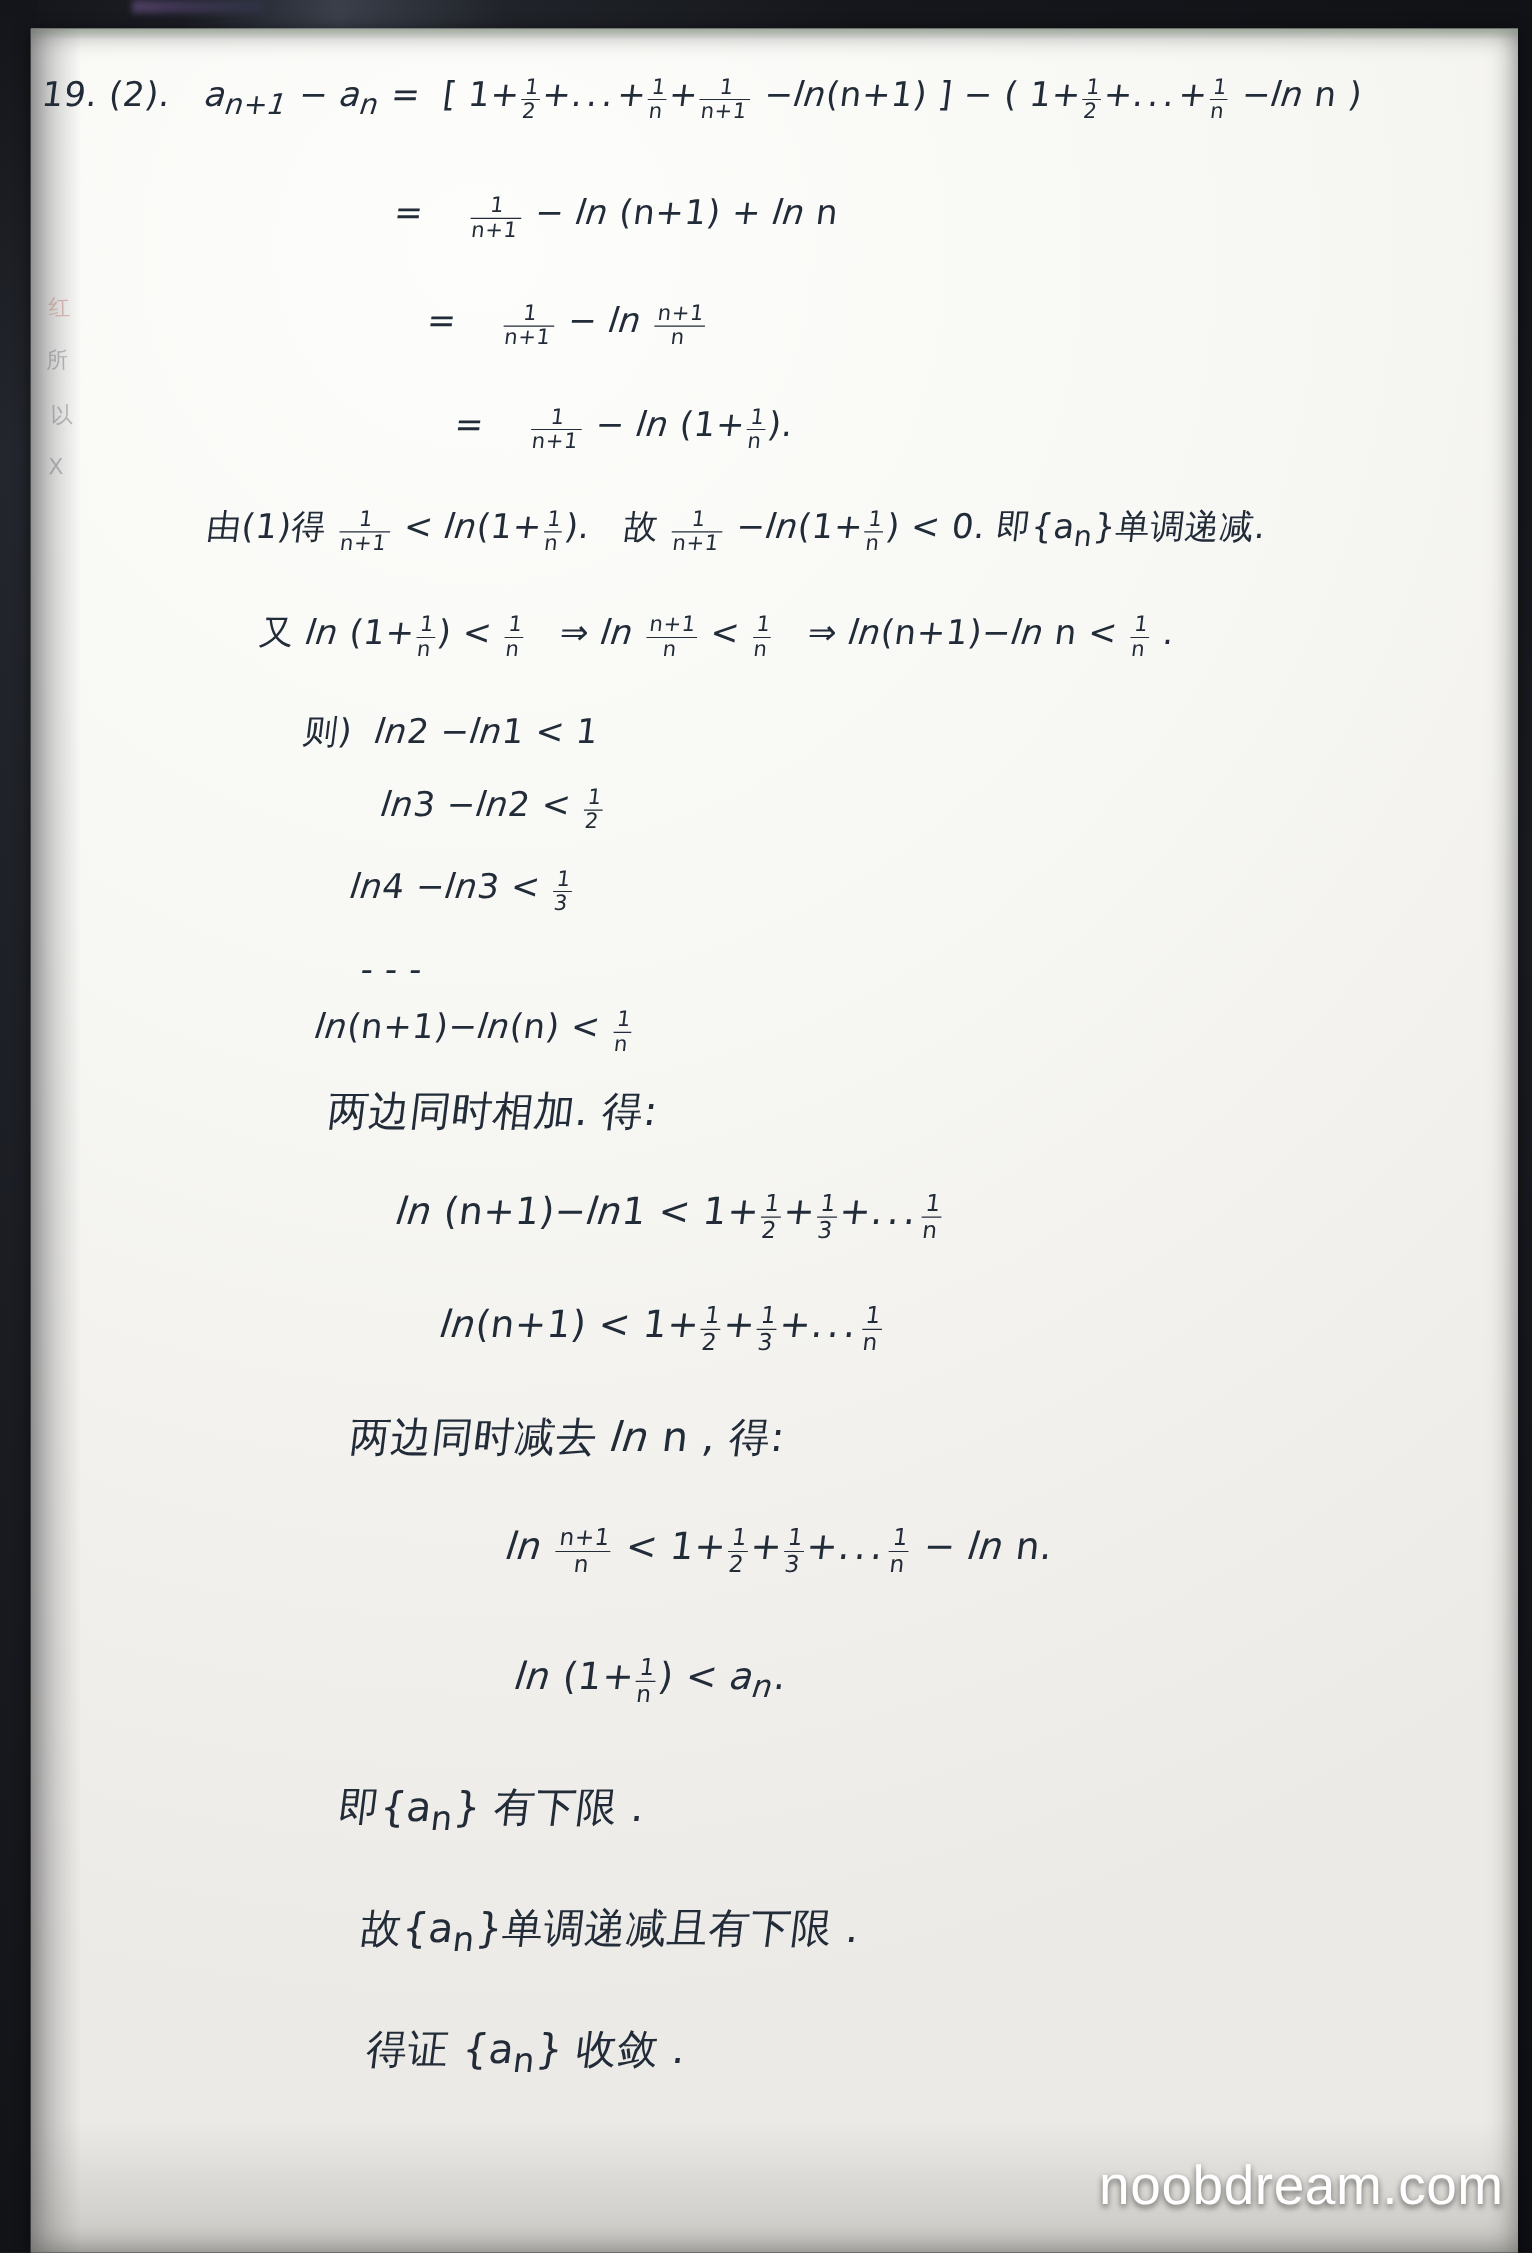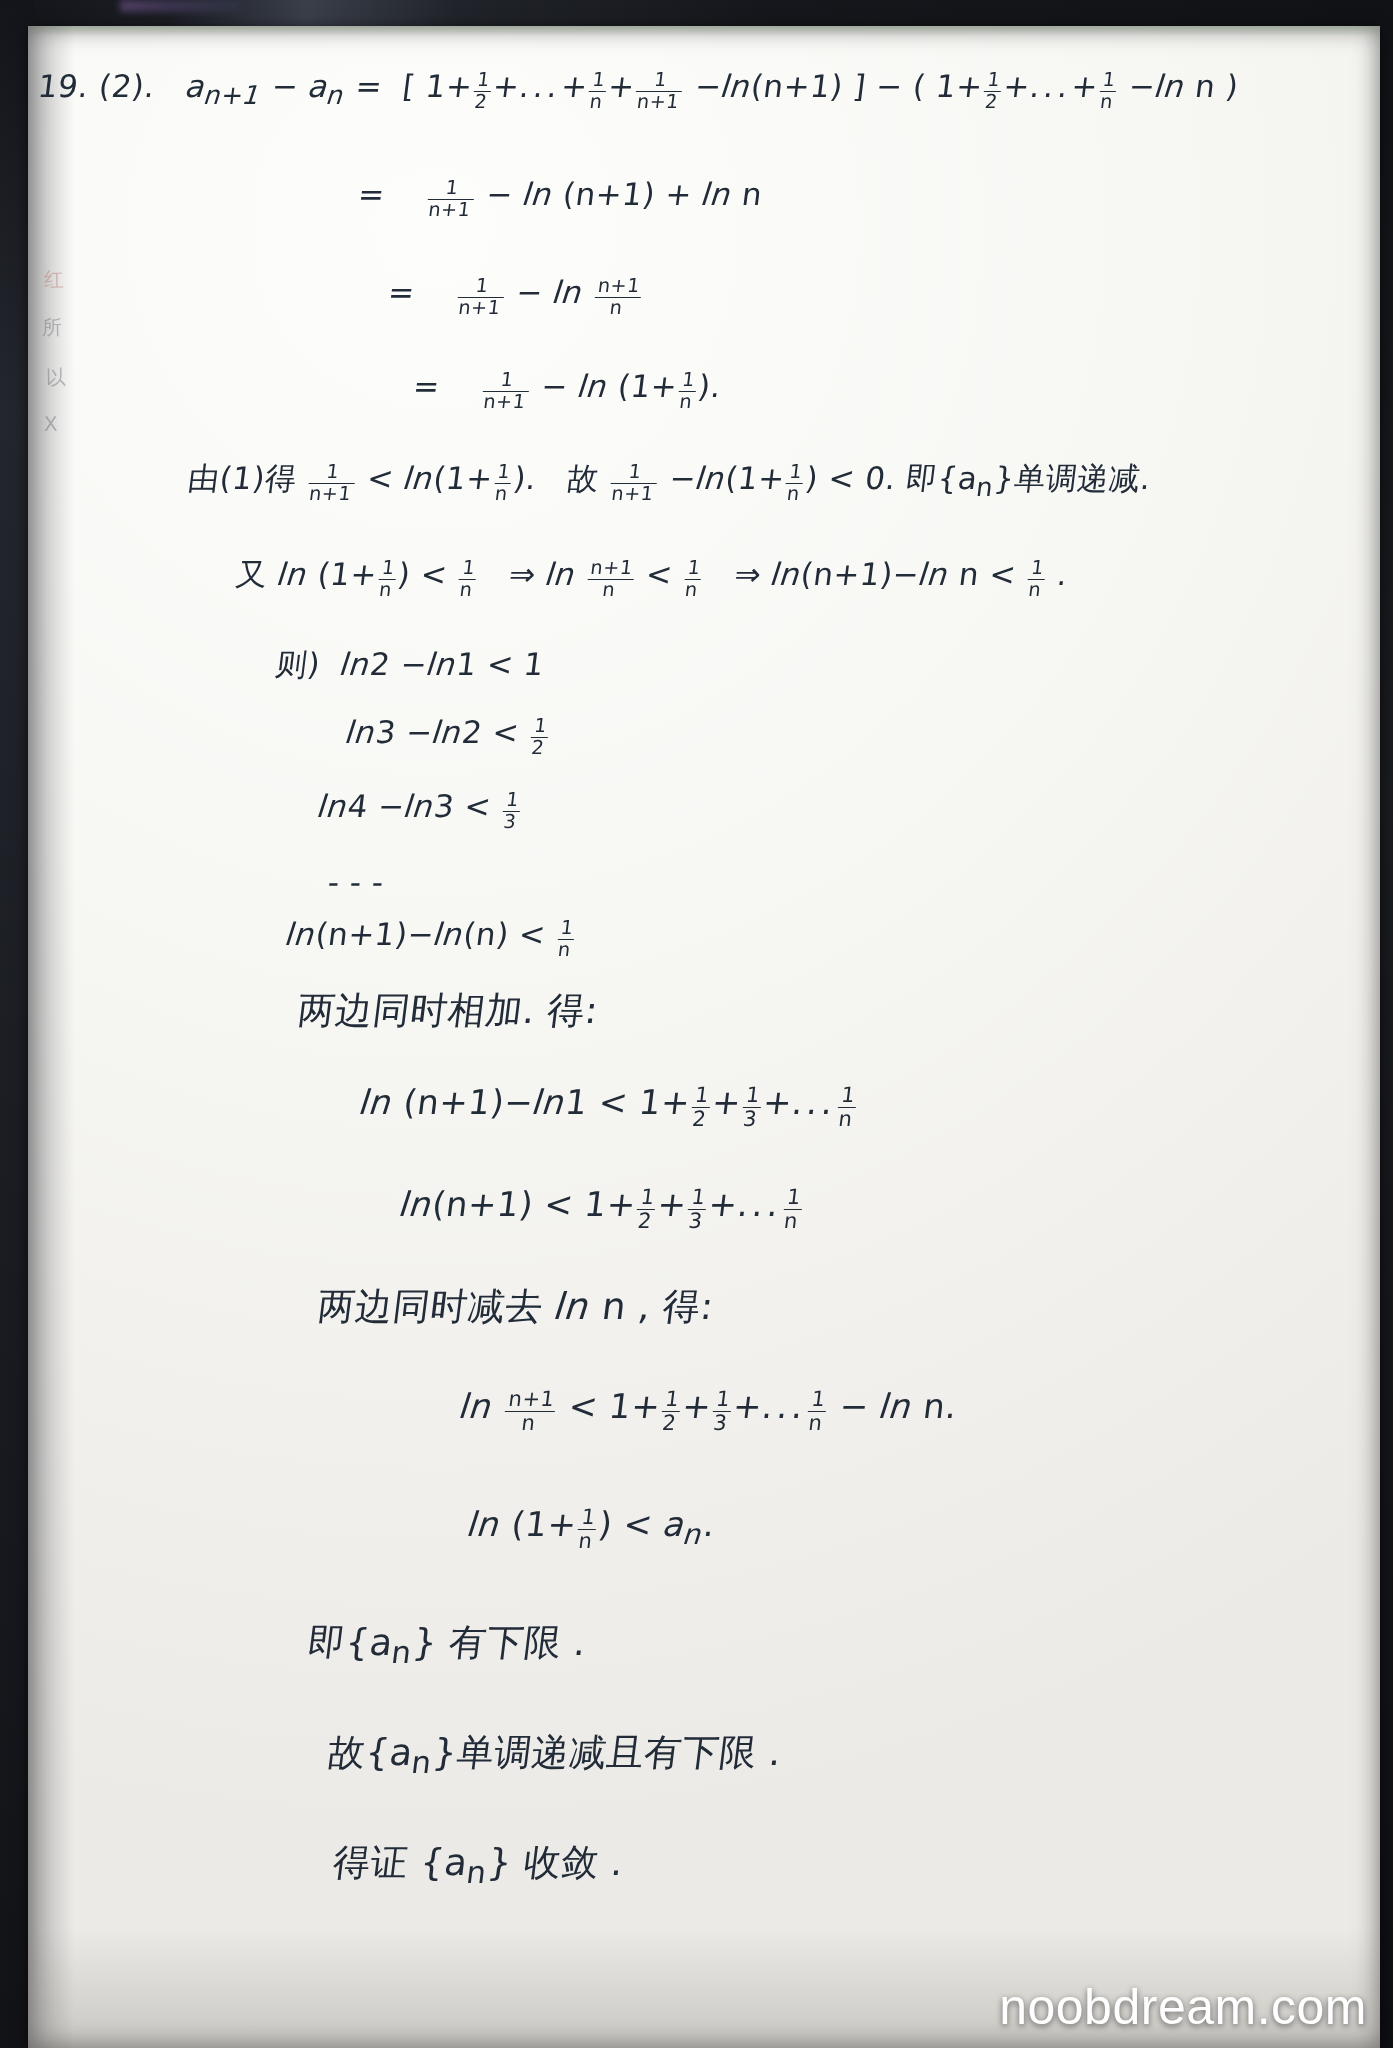--- a/index.html
+++ b/index.html
@@ -111,21 +111,21 @@
   .frac > span.den { border-top: 1.6px solid #222b38; }
 
   .italic { font-style: italic; }
   .skew { display: inline-block; transform: skewX(-7deg); }
 
   .ln { font-style: italic; }
 
   .watermark {
     position: absolute;
     right: 26px;
-    bottom: 12px;
+    bottom: 32px;
     color: #ffffff;
     font-size: 50px;
     font-family: "Liberation Sans", sans-serif;
     letter-spacing: .5px;
     text-shadow: 0 2px 6px rgba(0,0,0,.55);
   }
   .dots { letter-spacing: 4px; }
 </style>
 </head>
 <body>

